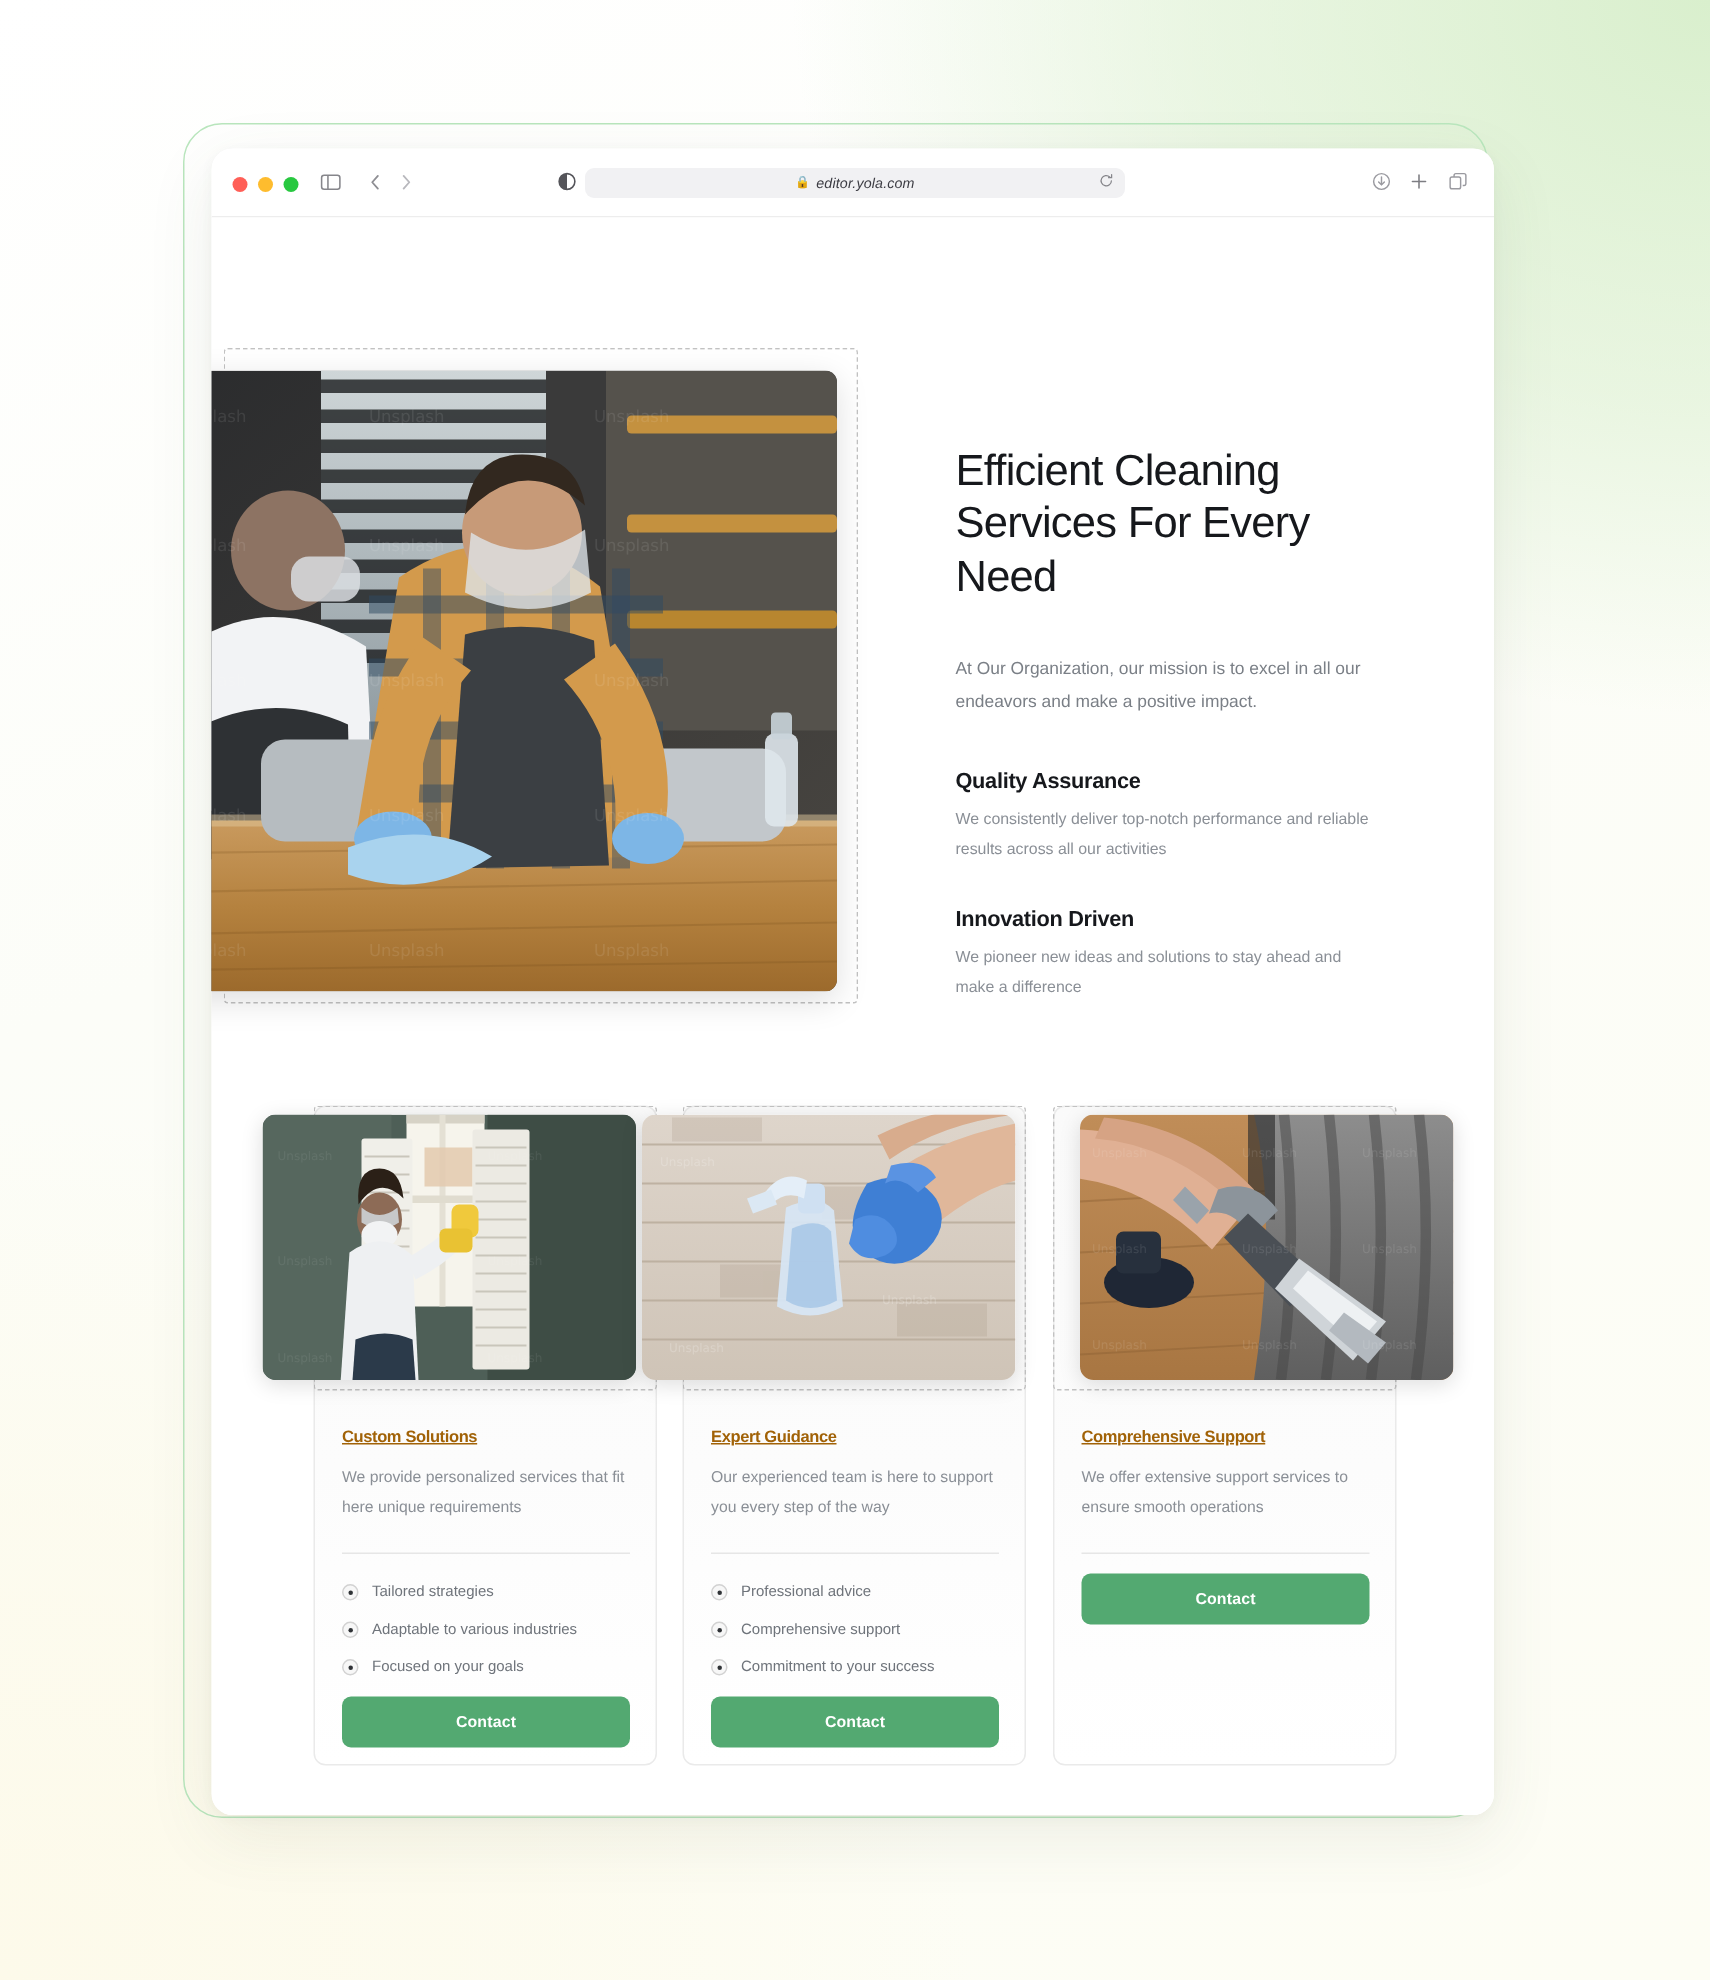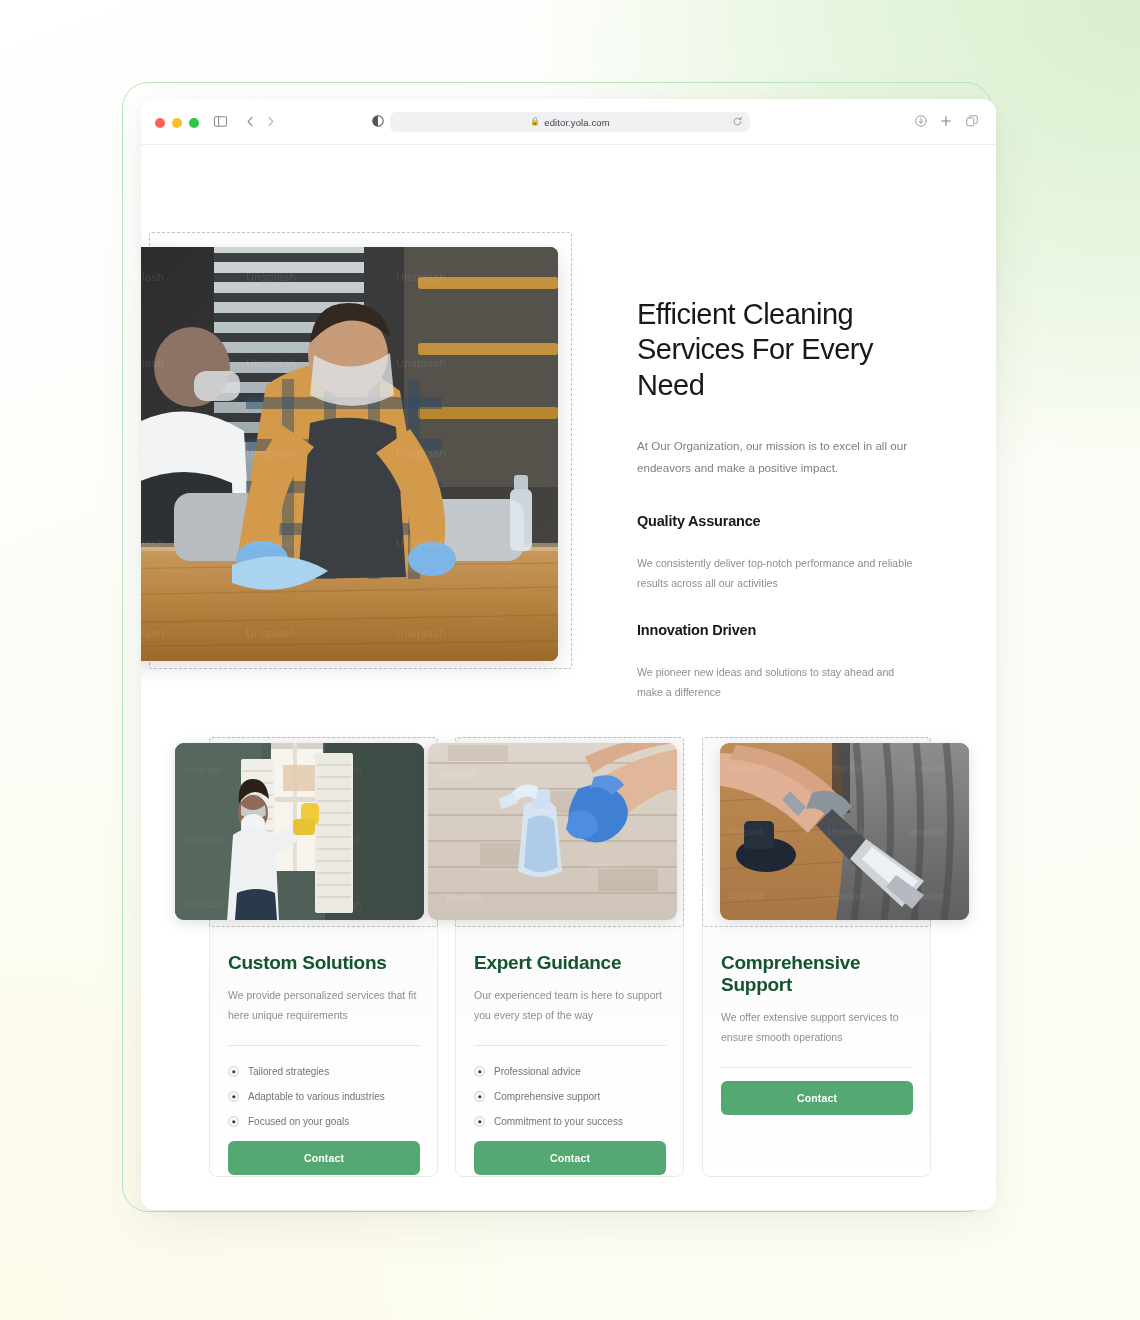--- a/index.html
+++ b/index.html
@@ -73,21 +73,21 @@
   .urlbar {
     position: absolute;
     left: 249px; top: 13px;
     width: 360px; height: 20px;
     background: #f1f1f3;
     border-radius: 6px;
     display: flex; align-items: center; justify-content: center;
     gap: 4px;
   }
   .urlbar .lock { font-size: 8px; color: #6e6e73; line-height: 1; }
-  .urlbar .url  { font-size: 9.5px; color: #3c3c43; letter-spacing: 0.1px; }
+  .urlbar .url  { font-size: 9.5px; color: #3c3c43; letter-spacing: 0.1px; font-style: italic; }
   .urlbar .reload {
     position: absolute; right: 7px; top: 50%;
     transform: translateY(-50%);
     color: #86868b;
   }
 
   
   .canvas {
     position: relative;
     height: 1065px;
@@ -135,21 +135,21 @@
   }
   .feat { margin-top: 34px; }
   .feat + .feat { margin-top: 28px; }
   .feat-h {
     font-size: 14.5px;
     font-weight: 700;
     letter-spacing: -0.2px;
     color: #16181c;
   }
   .feat-p {
-    margin-top: 24px;
+    margin-top: 7px;
     font-size: 10.6px;
     line-height: 1.92;
     color: #8a8f96;
     max-width: 282px;
   }
 
   
   .cards {
     position: absolute;
     left: 30px; top: 592px;
@@ -193,24 +193,25 @@
   .card.c2 .card-img { left: -27px; }
   .card.c3 .card-img { left: 18px; }
   .card-img svg { display: block; width: 100%; height: 100%; }
 
   .card-body {
     position: absolute;
     left: 19px; top: 215px;
     width: 192px;
   }
   .card-title {
-    font-size: 19px;
+    font-size: 11px;
     font-weight: 700;
     letter-spacing: -0.25px;
-    color: #14532d;
+    color: #a16207;
+    text-decoration: underline;
   }
   .card-desc {
     margin-top: 12px;
     font-size: 10.5px;
     line-height: 1.86;
     color: #8a8f96;
   }
   .card-rule {
     margin-top: 20px;
     height: 1px;

